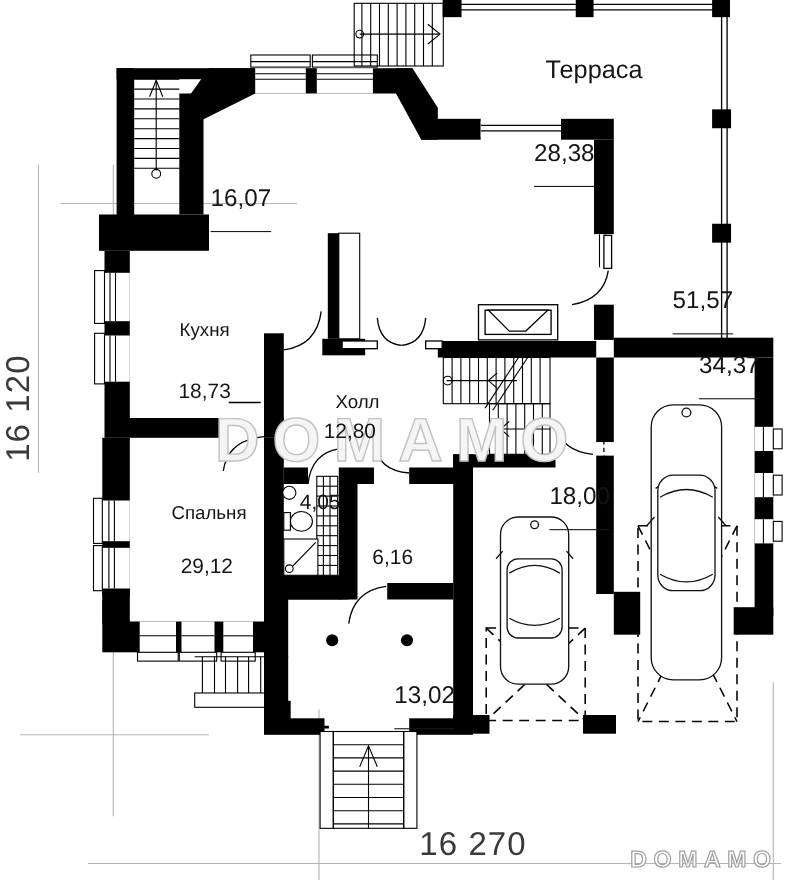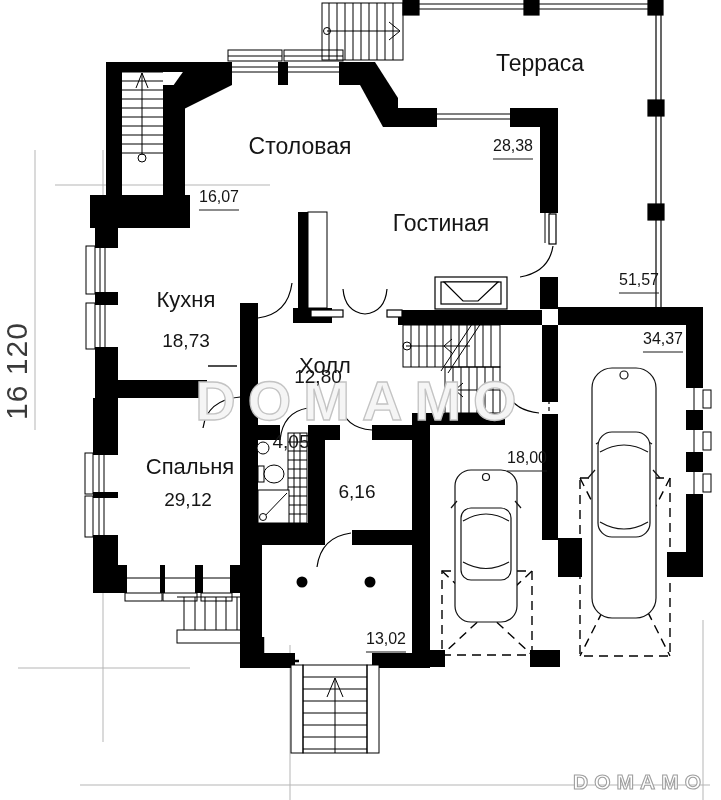--- a/index.html
+++ b/index.html
@@ -1,23 +1,23 @@
 <!DOCTYPE html>
 <html><head>
 <meta charset="utf-8">
 <style>
   html,body{margin:0;padding:0;background:#fff;}
   .plan{position:relative;width:721px;height:800px;background:#ffffff;overflow:hidden;
         font-family:"Liberation Sans",sans-serif;}
   .plan svg{position:absolute;left:0;top:0;}
   .lbl{position:absolute;transform:translate(-50%,-50%);color:#151515;white-space:nowrap;z-index:5;}
   .room{font-size:23px;}
-  .room-sm{font-size:22px;}
-  .area{font-size:19px;}
-  .area-u{font-size:16px;border-bottom:1.6px solid #1a1a1a;padding-bottom:4px;}
+  .room-sm{font-size:17px;}
+  .area{font-size:19px;margin-top:16px;}
+  .area-u{font-size:22px;border-bottom:1.6px solid #1a1a1a;padding-bottom:17px;}
   .dim{font-size:30px;color:#3a3a3a;letter-spacing:1px;}
   .vert{transform:translate(-50%,-50%) rotate(-90deg);}
   .wm{font-size:56px;font-weight:bold;letter-spacing:12px;color:#f5f5f5;
       -webkit-text-stroke:1.3px #c3c3c3;z-index:4;}
   .brand{font-size:21px;font-weight:bold;letter-spacing:6px;color:#ffffff;
       -webkit-text-stroke:1.1px #9f9f9f;z-index:6;}
 </style>
 </head>
 <body>
 
@@ -323,32 +323,31 @@
       <path d="M463,521 Q486,507 509,521" fill="none"></path>
       <path d="M463,562 Q486,575 509,562" fill="none"></path>
       <circle cx="486" cy="477" r="3.5"></circle>
       <line x1="451" y1="508" x2="457" y2="501"></line>
       <line x1="521" y1="508" x2="515" y2="501"></line>
     </g>
   </g>
 </svg>
 
   <div class="lbl room" style="left:540px;top:63px">Терраса</div>
-  <div class="lbl room" style="left:300px;top:146px">Столовая</div>
-  <div class="lbl area-u" style="left:219px;top:199px">16,07</div>
+  <div class="lbl area-u" style="left:219px;top:189px">16,07</div>
   <div class="lbl area-u" style="left:513px;top:148px">28,38</div>
-  <div class="lbl room" style="left:441px;top:223px">Гостиная</div>
   <div class="lbl room-sm" style="left:186px;top:300px">Кухня</div>
   <div class="lbl area" style="left:186px;top:341px">18,73</div>
   <div class="lbl room-sm" style="left:325px;top:366px">Холл</div>
   <div class="lbl area" style="left:318px;top:377px">12,80</div>
   <div class="lbl area-u" style="left:639px;top:282px">51,57</div>
   <div class="lbl area-u" style="left:663px;top:341px">34,37</div>
   <div class="lbl area-u" style="left:527px;top:460px">18,00</div>
   <div class="lbl room-sm" style="left:190px;top:467px">Спальня</div>
   <div class="lbl area" style="left:188px;top:500px">29,12</div>
   <div class="lbl area" style="left:291px;top:442px">4,05</div>
   <div class="lbl area" style="left:357px;top:492px">6,16</div>
   <div class="lbl area-u" style="left:386px;top:641px">13,02</div>
   <div class="lbl dim vert" style="left:17px;top:371px">16 120</div>
+  <div class="lbl dim" style="left:430px;top:768px">16 270</div>
   <div class="lbl wm" style="left:362px;top:400px">DOMAMO</div>
   <div class="lbl brand" style="left:640px;top:782px">DOMAMO</div>
 </div>
 
 </body></html>

